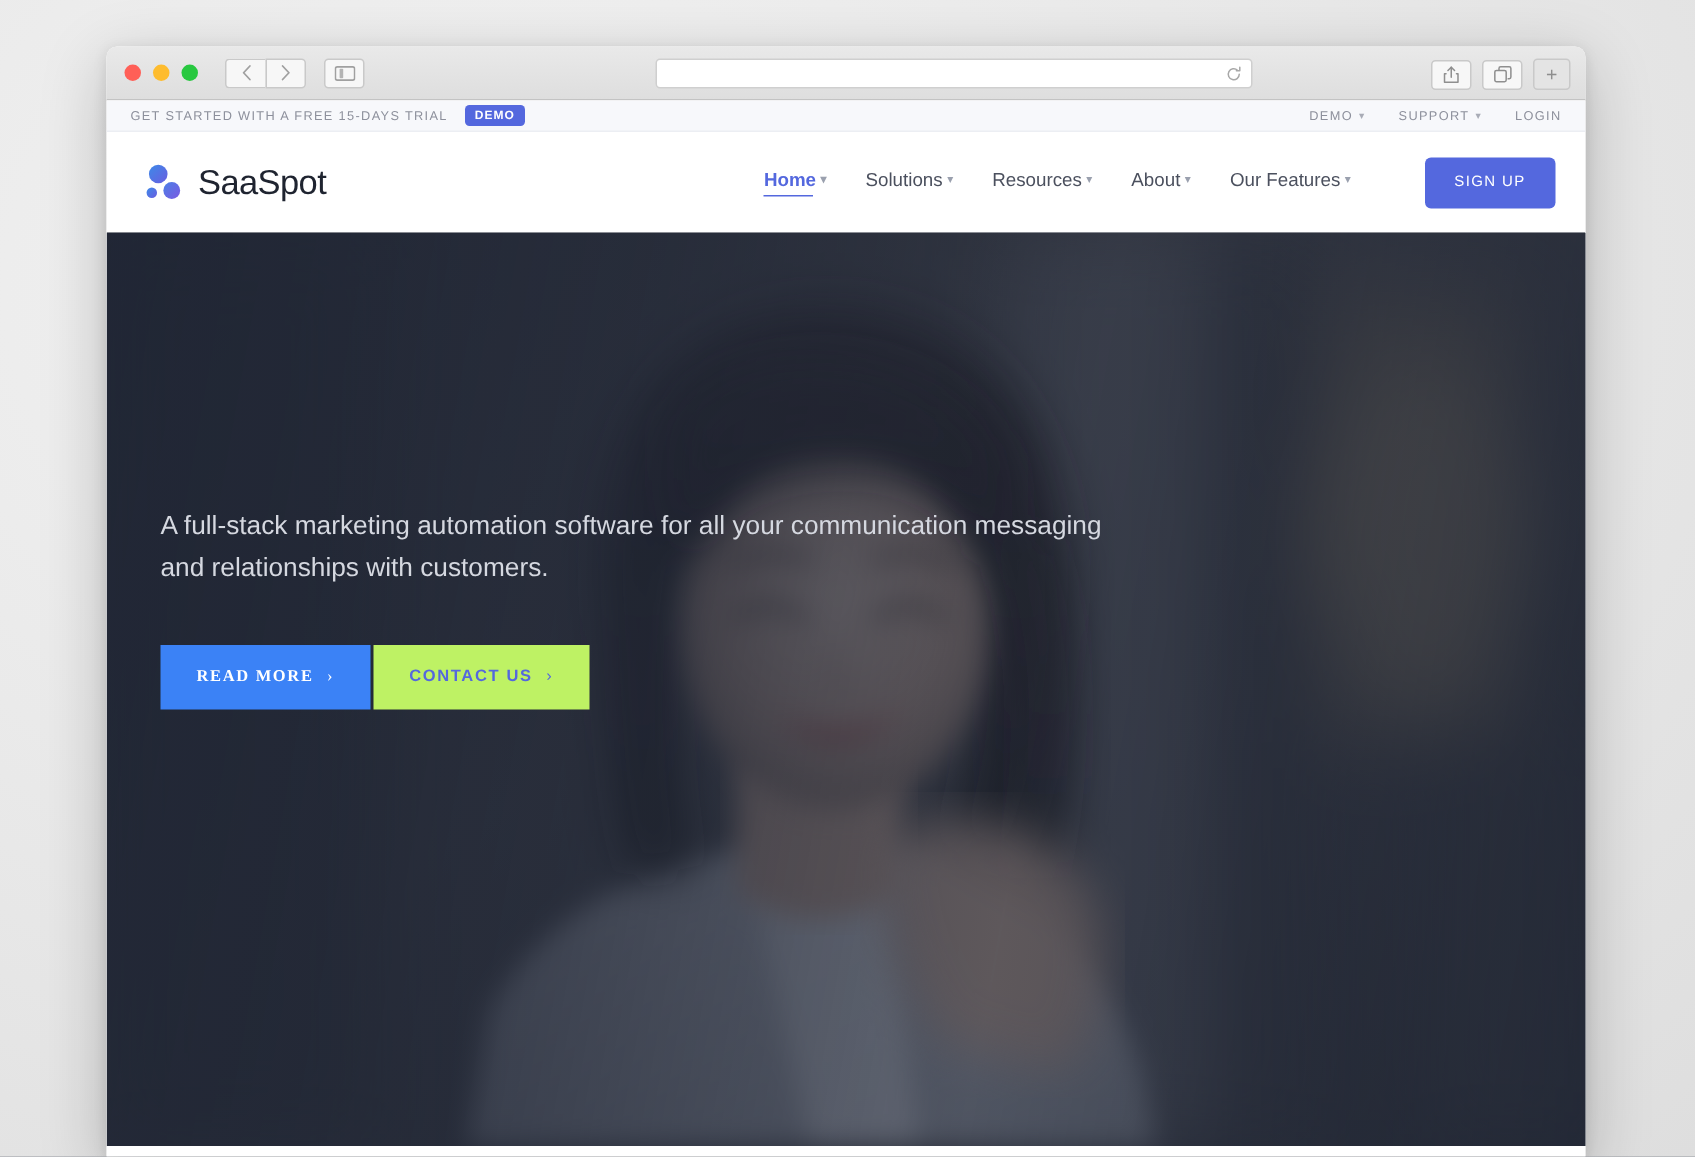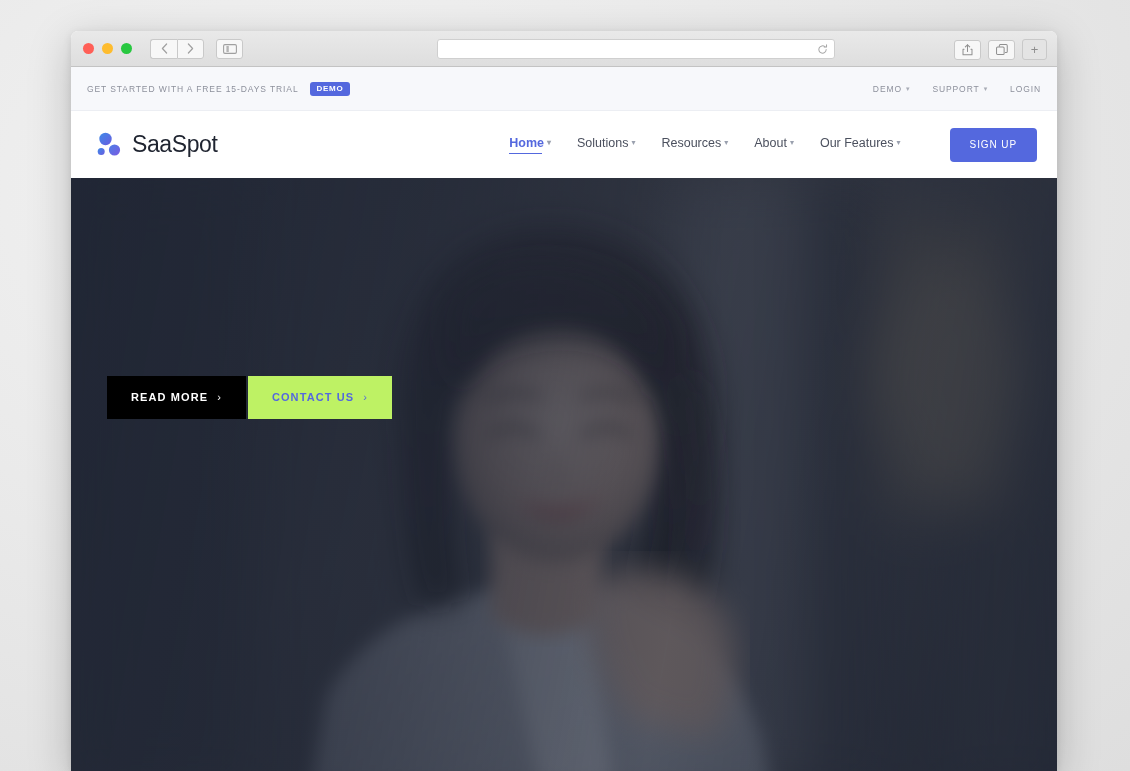--- a/index.html
+++ b/index.html
@@ -108,21 +108,21 @@
   .viewport {
     position: relative;
     width: 986px;
     height: 705px;
     background: #fff;
     overflow: hidden;
   }
 
   
   .topbar {
-    height: 44px;
+    height: 21px;
     background: #f7f8fb;
     border-bottom: 1px solid #eceef3;
     display: flex;
     align-items: center;
     padding: 0 16px;
     box-sizing: border-box;
   }
   .topbar-left { display: flex; align-items: center; gap: 11px; }
   .topbar-text {
     font-size: 8.5px;
@@ -327,21 +327,21 @@
     letter-spacing: 1.1px;
     padding: 16px 24px;
     line-height: 1;
     display: inline-flex;
     align-items: center;
     gap: 9px;
     border: none;
     cursor: pointer;
     font-family: "Liberation Sans", sans-serif;
   }
-  .btn-primary { background: #000000; color: #ffffff; }
+  .btn-primary { background: #3b82f6; color: #ffffff; font-family: Liberation Serif, serif; }
   .btn-secondary {
     background: #bef264;
     color: #5468de;
     margin-left: 2px;
   }
   .btn .arrow { font-size: 11px; font-weight: 400; }
 </style>
 </head>
 <body>
 
@@ -548,20 +548,21 @@
           <g filter="url(#blurB)" opacity="0.9">
             <path d="M520 400 C 560 380, 620 392, 650 430 C 672 460, 668 520, 640 560 L 560 540 C 528 500, 510 440, 520 400 Z" fill="#c0a392"></path>
           </g>
         </svg>
       </div>
       <div class="hero-overlay"></div>
 
       <div class="hero-inner">
 
 
+        <p class="hero-sub">A full-stack marketing automation software for all your communication messaging and relationships with customers.</p>
 
         <div class="hero-buttons">
           <button class="btn btn-primary">
             <span>READ MORE</span>
             <span class="arrow">›</span>
           </button>
           <button class="btn btn-secondary">
             <span>CONTACT US</span>
             <span class="arrow">›</span>
           </button>

